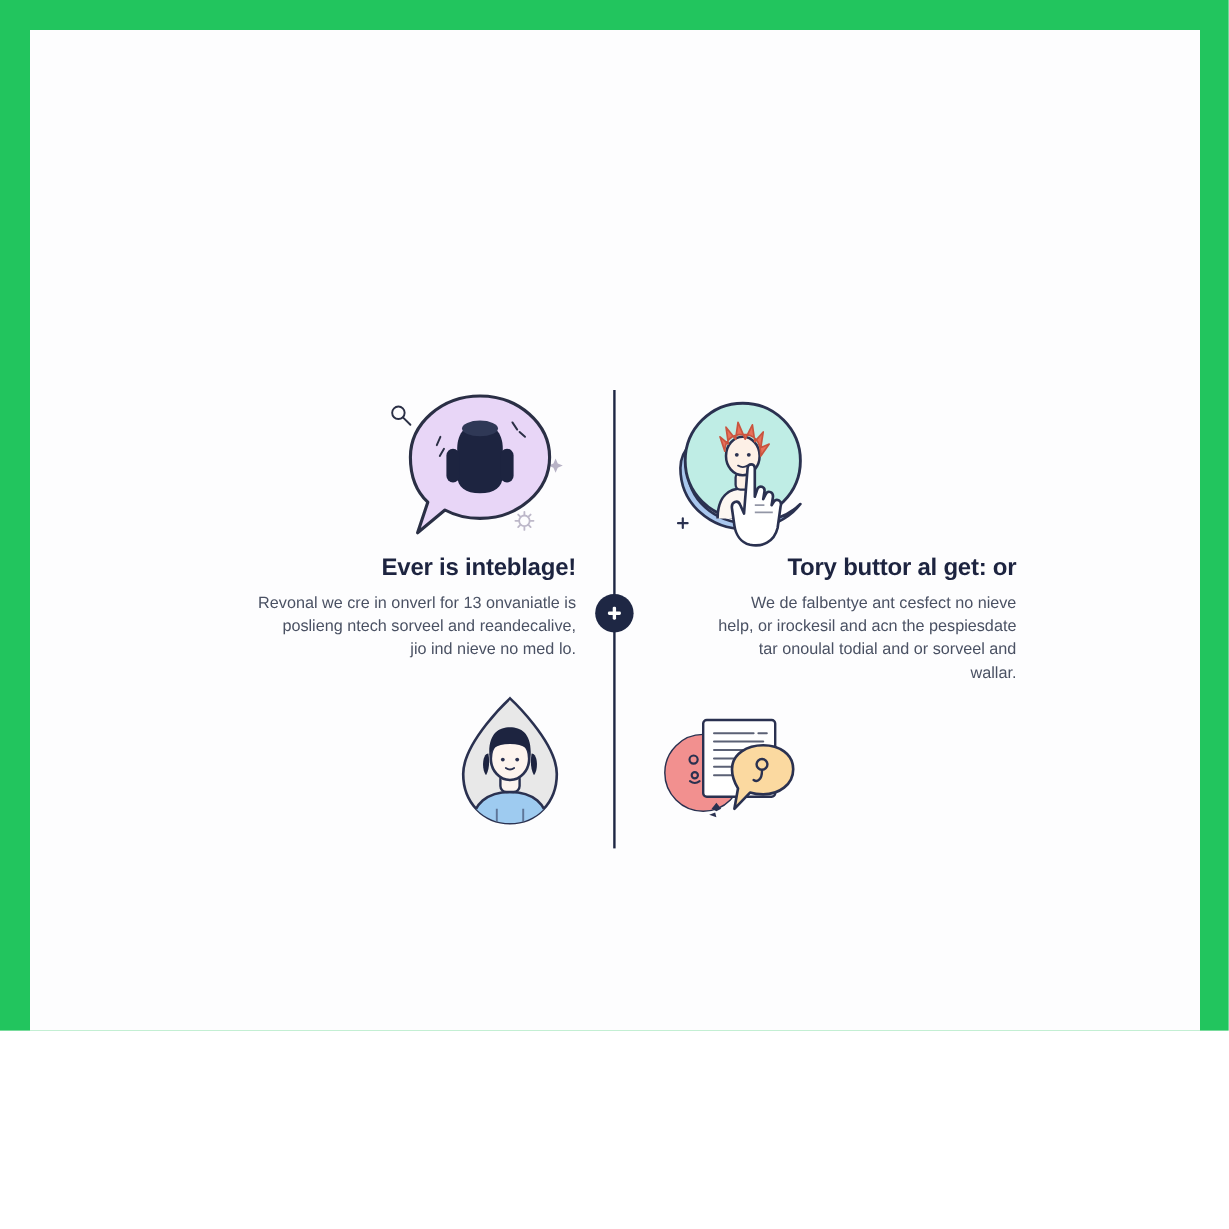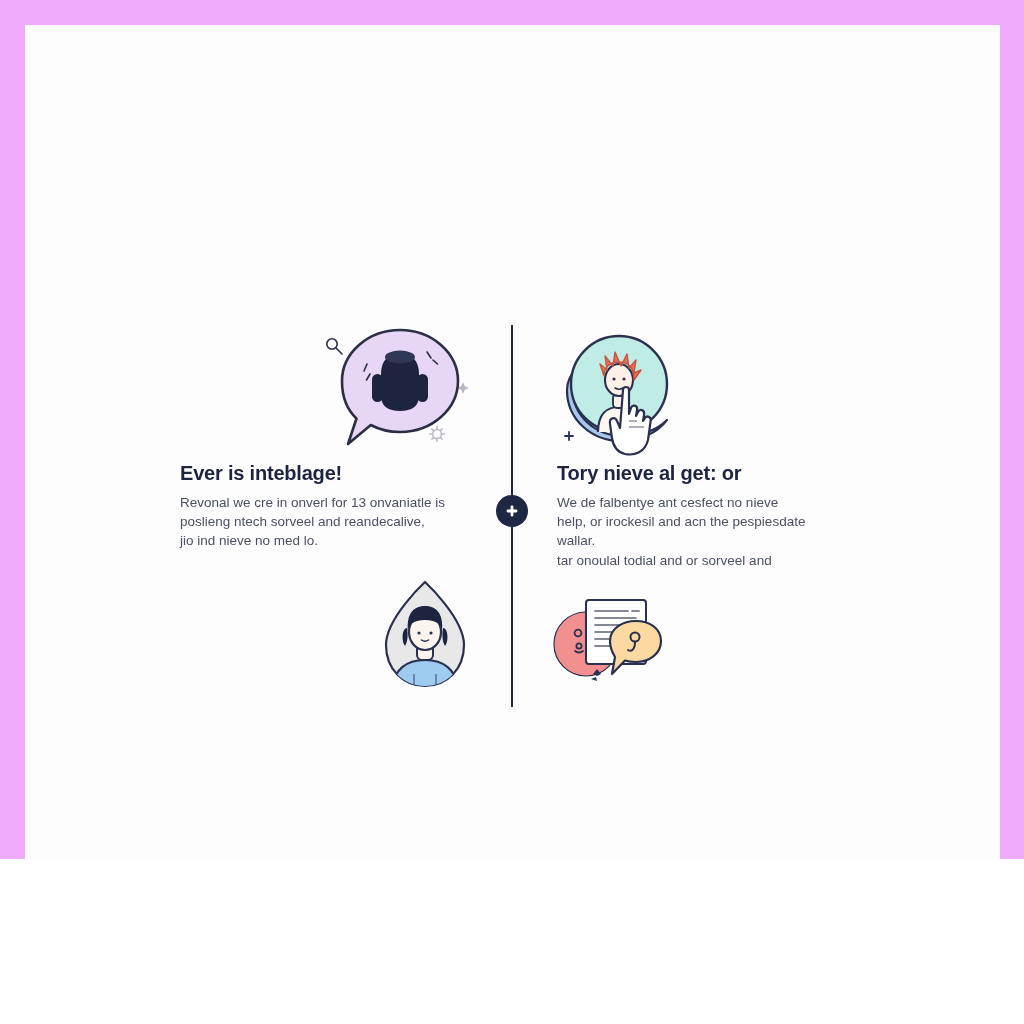--- a/index.html
+++ b/index.html
@@ -4,23 +4,24 @@
 <style>
   html, body {
     margin: 0;
     padding: 0;
     background: #ffffff;
   }
   #page {
     position: relative;
     width: 1024px;
     height: 859px;
-    background: #f0abfc;
+    background: #22c55e;
     overflow: hidden;
     font-family: "Liberation Sans", sans-serif;
+    text-align: right;
   }
   
   #card {
     position: absolute;
     left: 25px;
     top: 25px;
     width: 975px;
     height: 975px;
     background: #fdfdfe;
   }
@@ -268,21 +269,21 @@
 
       <g fill="none" stroke="#2a3150" stroke-width="1.8">
         <circle cx="30" cy="55" r="3.4"></circle>
         <path d="M27 73 q4 3 8 0" stroke-linecap="round"></path>
         <circle cx="31" cy="68" r="2.6"></circle>
       </g>
     </svg>
   </div>
 
   <div class="text-block" id="text-right">
-    <h2 class="heading">Tory nieve al get: or</h2>
+    <h2 class="heading">Tory buttor al get: or</h2>
     <p class="body-text">
       <span>We de falbentye ant cesfect no nieve</span>
       <span>help, or irockesil and acn the pespiesdate</span>
+      <span>tar onoulal todial and or sorveel and</span>
       <span>wallar.</span>
-      <span>tar onoulal todial and or sorveel and</span>
     </p>
   </div>
 </div>
 
 </body></html>

